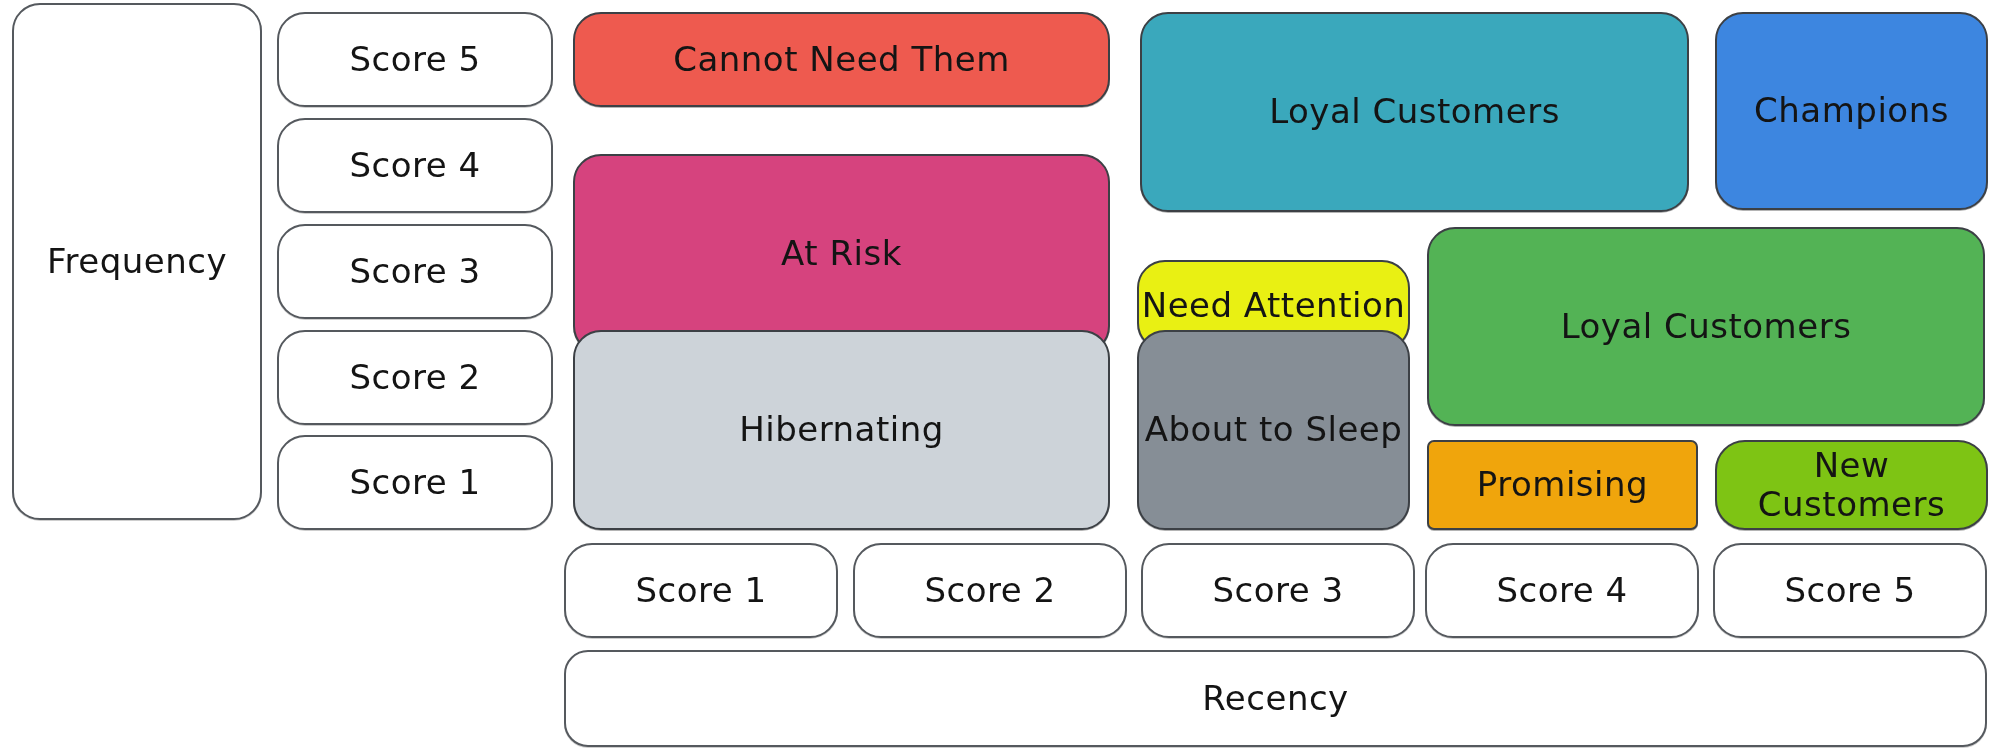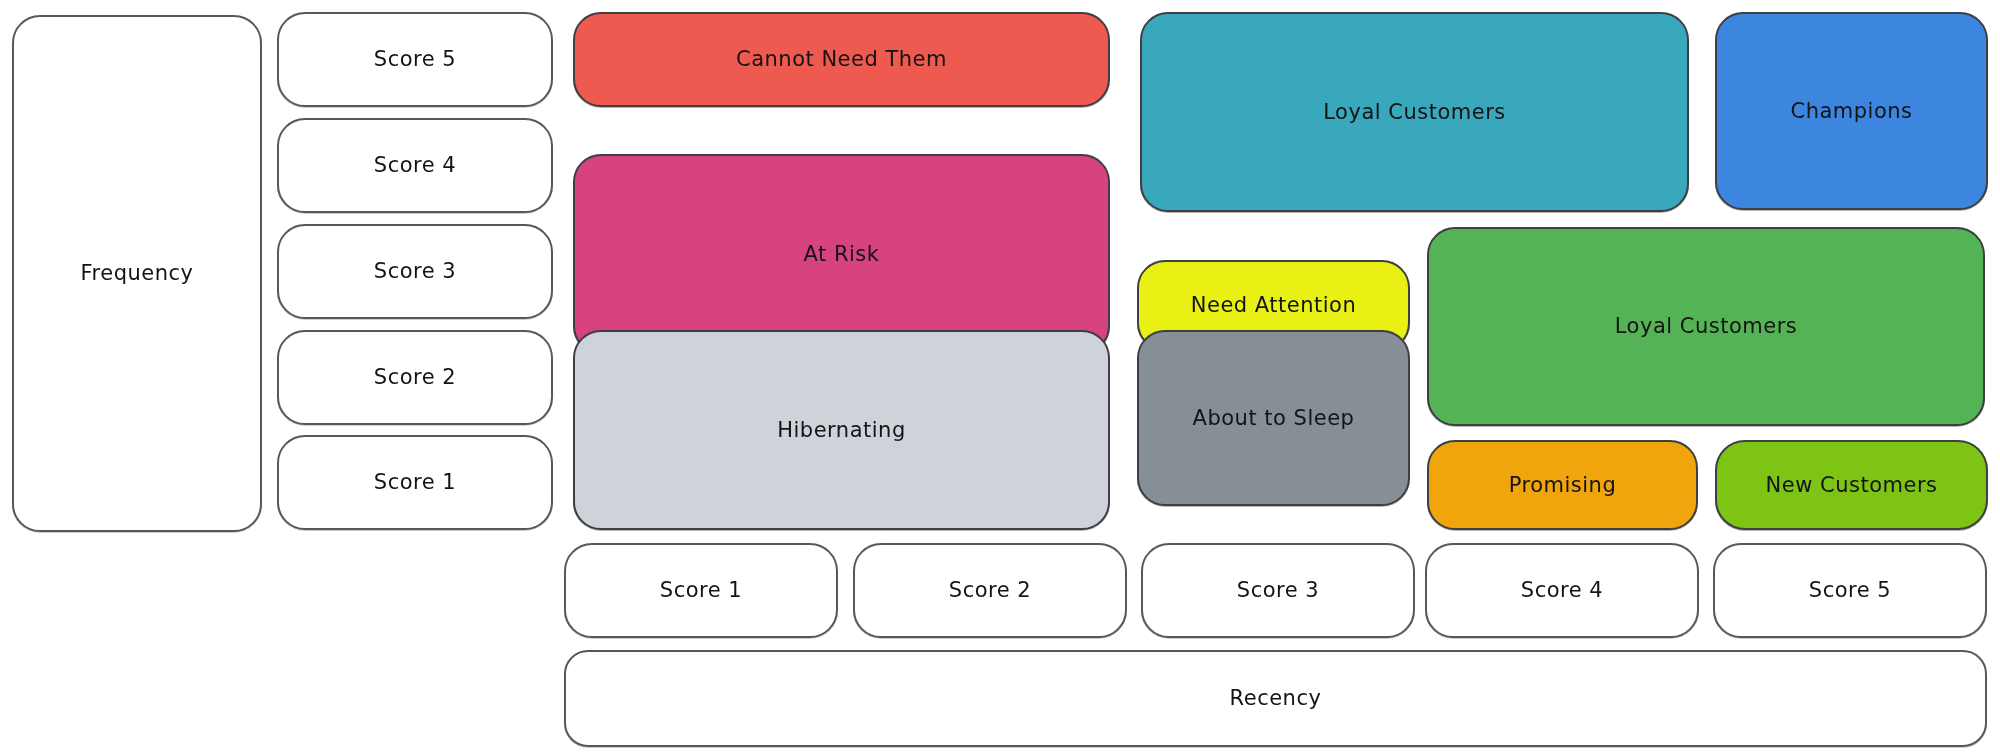--- a/index.html
+++ b/index.html
@@ -9,49 +9,49 @@
     background:#ffffff;
     font-family:"DejaVu Sans","Liberation Sans",sans-serif;
     color:#141414;
   }
   .box{
     position:absolute;
     display:flex;align-items:center;justify-content:center;
     text-align:center;
     border:2px solid #43474c;
     border-radius:28px;
-    font-size:21px;
+    font-size:34px;
     letter-spacing:0.5px;
     box-sizing:border-box;
     line-height:1.15;
   }
   .plain{
     background:#ffffff;
     border:2px solid #55595e;
     box-shadow:0 1px 0 rgba(60,60,60,.25);
   }
   .seg{
     border:2px solid #3c4045;
     box-shadow:0 1px 0 rgba(40,40,40,.35);
   }
 
   
-  .freq-label   {left:12px;  top:15px;  width:250px; height:517px;}
+  .freq-label   {left:12px;  top:3px;  width:250px; height:517px;}
   .fscore       {left:277px; width:276px; height:95px;}
   .fscore-0{top:12px;} .fscore-1{top:118px;} .fscore-2{top:224px;}
   .fscore-3{top:330px;} .fscore-4{top:435px;}
 
   
   .seg-cannot   {left:573px;  top:12px;  width:537px; height:95px;}
   .seg-atrisk   {left:573px;  top:118px; width:537px; height:200px;}
   .seg-hiber    {left:573px;  top:330px; width:537px; height:200px;}
   .seg-loyaltop {left:1140px; top:12px;  width:549px; height:200px;}
   .seg-champ    {left:1715px; top:12px;  width:273px; height:198px;}
   .seg-needatt  {left:1137px; top:221px; width:273px; height:91px;margin-top:39px;}
-  .seg-sleep    {left:1137px; top:330px; width:273px; height:176px;}
+  .seg-sleep    {left:1137px; top:330px; width:273px; height:200px;}
   .seg-loyalmid {left:1427px; top:227px; width:558px; height:199px;}
   .seg-promis   {left:1427px; top:440px; width:271px; height:90px;}
   .seg-newcust  {left:1715px; top:440px; width:273px; height:90px;}
 
   
   .rscore       {top:543px; width:274px; height:95px;}
   .rscore-0{left:564px;} .rscore-1{left:853px;} .rscore-2{left:1141px;}
   .rscore-3{left:1425px;} .rscore-4{left:1713px;}
   .recency-label{left:564px; top:650px; width:1423px; height:97px; border-radius:24px;}
 </style>
@@ -69,21 +69,21 @@
   <div class="box plain fscore fscore-4">Score 1</div>
 
   <div class="box seg seg-cannot" style="background: rgb(238, 90, 79);">Cannot Need Them</div>
   <div class="box seg seg-atrisk" style="background: rgb(214, 67, 126); margin-top: 36px;">At Risk</div>
   <div class="box seg seg-hiber" style="background: rgb(205, 211, 217);">Hibernating</div>
   <div class="box seg seg-loyaltop" style="background: rgb(58, 168, 188);">Loyal Customers</div>
   <div class="box seg seg-champ" style="background: rgb(61, 134, 224);">Champions</div>
   <div class="box seg seg-needatt" style="background: rgb(233, 240, 19);">Need Attention</div>
   <div class="box seg seg-sleep" style="background: rgb(134, 142, 150);">About to Sleep</div>
   <div class="box seg seg-loyalmid" style="background: rgb(83, 179, 85);">Loyal Customers</div>
-  <div class="box seg seg-promis" style="background: rgb(240, 165, 12);">Promising</div>
+  <div class="box seg seg-promis" style="background: rgb(240, 165, 12); border-radius: 7px;">Promising</div>
   <div class="box seg seg-newcust" style="background: rgb(126, 196, 20); border-radius: 30px;">New Customers</div>
 
   <div class="box plain rscore rscore-0">Score 1</div>
   <div class="box plain rscore rscore-1">Score 2</div>
   <div class="box plain rscore rscore-2">Score 3</div>
   <div class="box plain rscore rscore-3">Score 4</div>
   <div class="box plain rscore rscore-4">Score 5</div>
 
   <div class="box plain recency-label">Recency</div>
 

